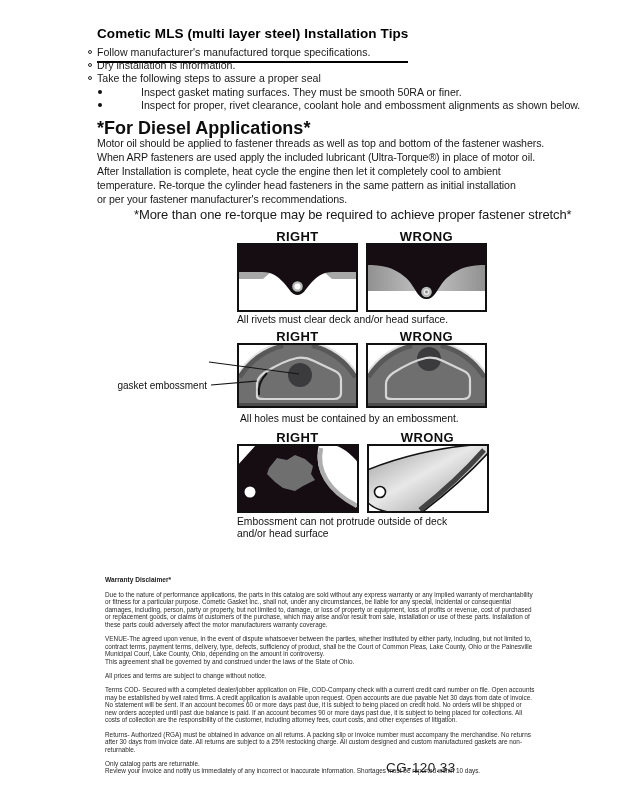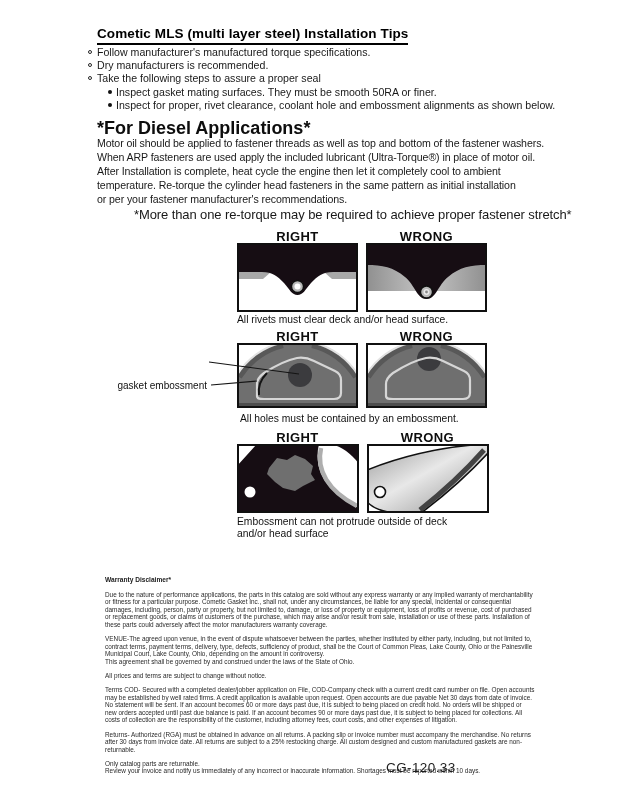--- a/index.html
+++ b/index.html
@@ -2,25 +2,25 @@
 <html><head>
 <meta charset="utf-8">
 <style>
   * { margin:0; padding:0; box-sizing:border-box; }
   html,body { background:#ffffff; }
   body { font-family:"Liberation Sans", sans-serif; color:#191919; }
   .page { position:relative; width:618px; height:800px; background:#ffffff; overflow:hidden; }
 
   .title-wrap { position:absolute; left:97px; top:24px; }
   .title { display:inline-block; font-size:13.5px; font-weight:bold; color:#000;
-           border-bottom:2px solid #000; padding-bottom:2px; letter-spacing:0.1px; }
+           border-bottom:2px solid #000; padding-bottom:20px; letter-spacing:0.1px; }
 
   .bullets { position:absolute; left:88px; top:46px; font-size:10.6px; line-height:13.2px; white-space:nowrap; }
   .b-row { display:flex; align-items:flex-start; }
-  .b-row.sub { margin-left:20px; }
+  .b-row.sub { margin-left:10px;gap:35px; }
   .ob { width:4px; height:4px; border:1px solid #2a2a2a; border-radius:50%; display:inline-block;
         margin:4px 5px 0 0; flex:0 0 auto; }
   .db { width:4px; height:4px; background:#111; border-radius:50%; display:inline-block;
         margin:4px 4px 0 0; flex:0 0 auto; }
 
   .sec-heading { position:absolute; left:97px; top:118px; font-size:18px; font-weight:bold; color:#0d0d0d; }
   .para { position:absolute; left:97px; width:520px; font-size:10.6px; line-height:14.2px;
           white-space:pre-line; letter-spacing:-0.1px; }
   .p1 { top:136px; }
   .p2 { top:164px; }
@@ -52,21 +52,21 @@
     <span class="title">Cometic MLS (multi layer steel) Installation Tips</span>
   </div>
 
   <div class="bullets">
     <div class="b-row">
       <span class="ob"></span>
       <span>Follow manufacturer's manufactured torque specifications.</span>
     </div>
     <div class="b-row">
       <span class="ob"></span>
-      <span>Dry manufacturers is recommended.</span>
+      <span>Dry installation is information.</span>
     </div>
     <div class="b-row">
       <span class="ob"></span>
       <span>Take the following steps to assure a proper seal</span>
     </div>
     <div class="b-row sub">
       <span class="db"></span>
       <span>Inspect gasket mating surfaces.  They must be smooth 50RA or finer.</span>
     </div>
     <div class="b-row sub">

